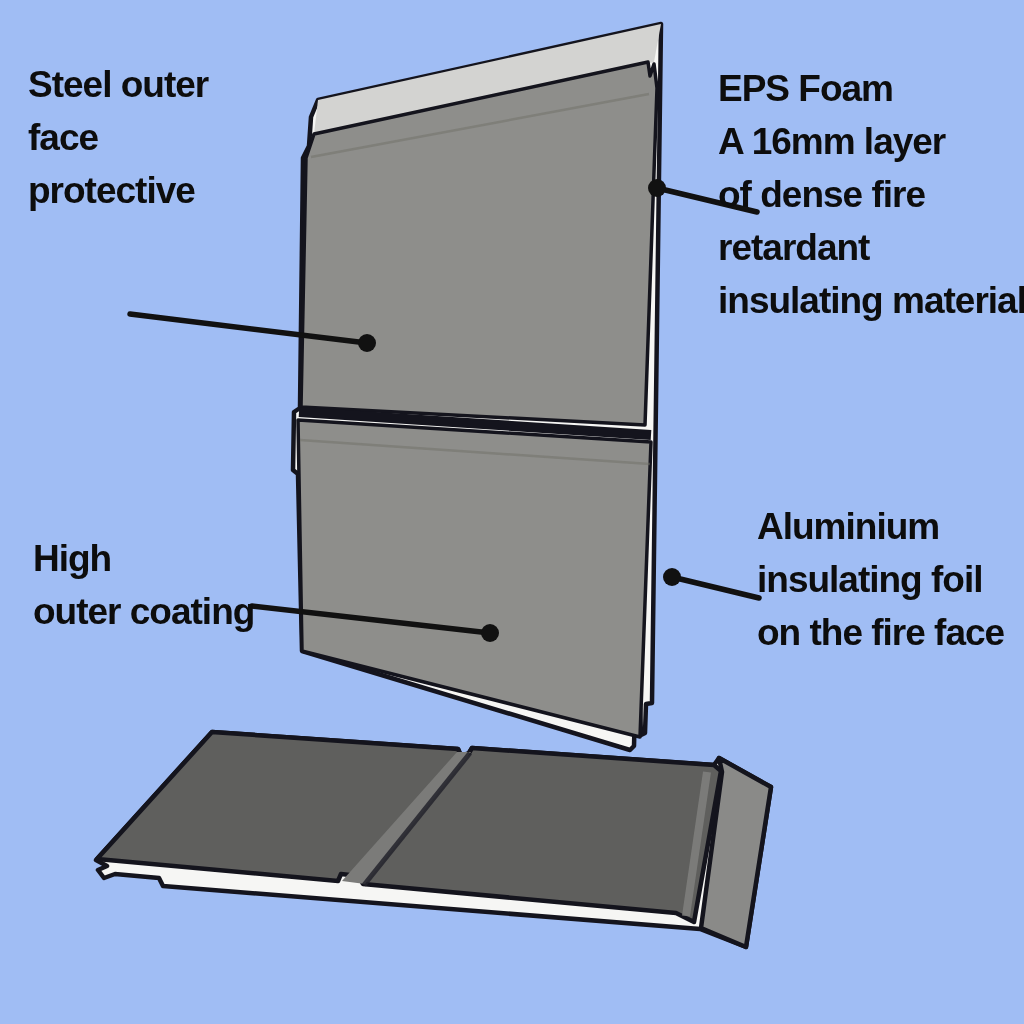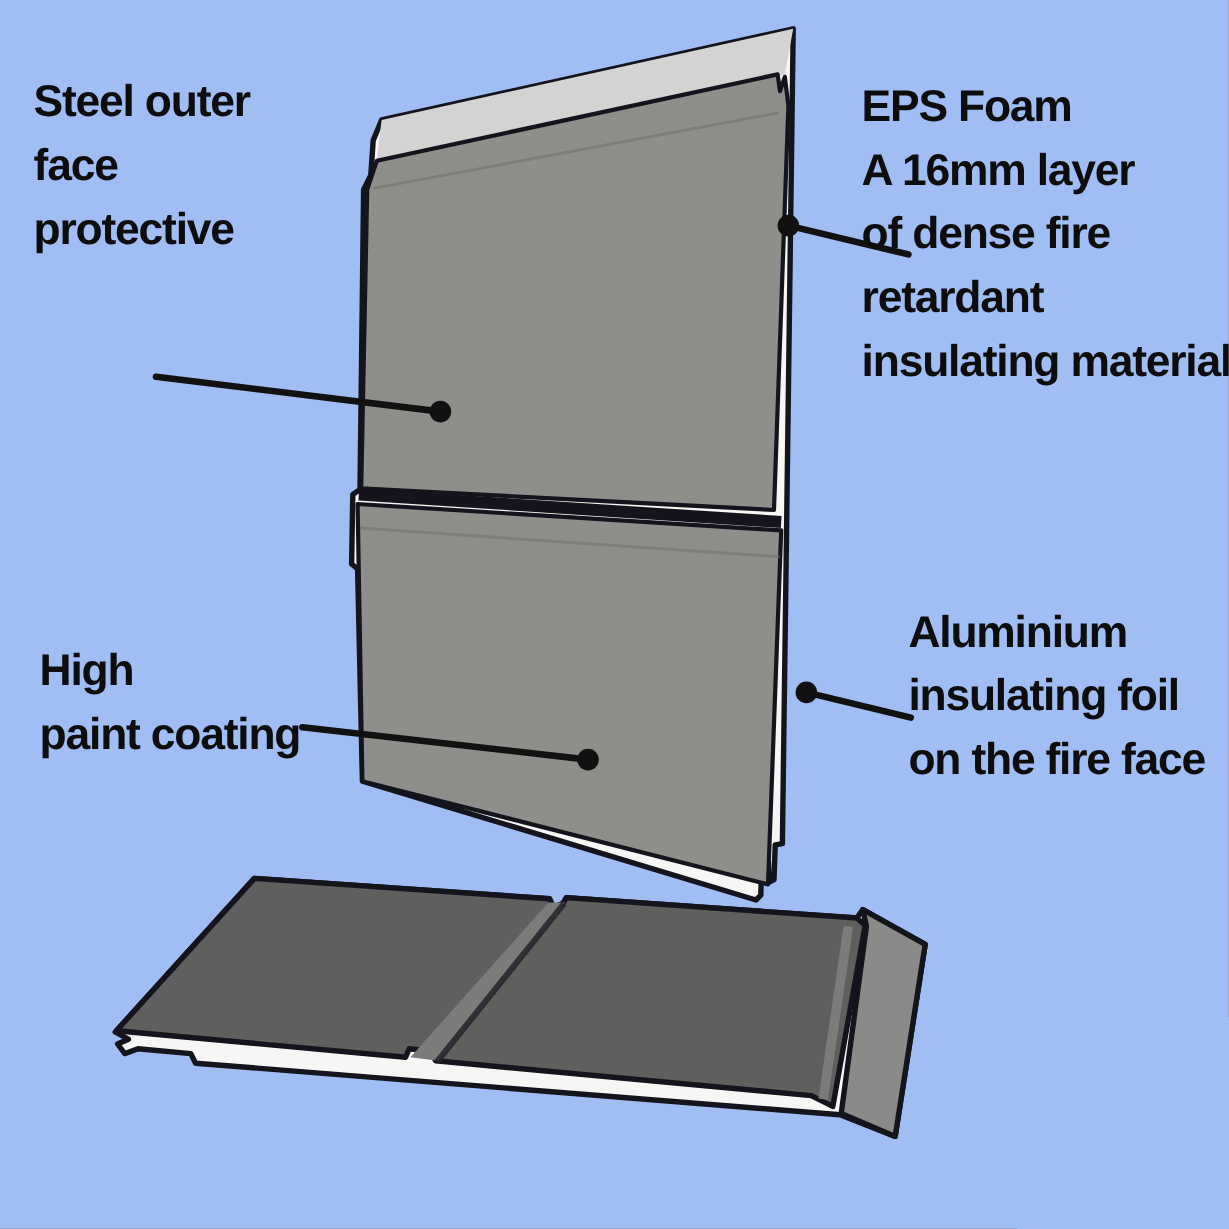--- a/index.html
+++ b/index.html
@@ -109,21 +109,21 @@
   <div class="label label-eps">
     <div>EPS Foam</div>
     <div>A 16mm layer</div>
     <div>of dense fire</div>
     <div>retardant</div>
     <div>insulating material.</div>
   </div>
 
   <div class="label label-paint">
     <div>High</div>
-    <div>paint coating</div>
+    <div>outer coating</div>
   </div>
 
   <div class="label label-foil">
     <div>Aluminium</div>
     <div>insulating foil</div>
     <div>on the fire face</div>
   </div>
 
 </div>
 

